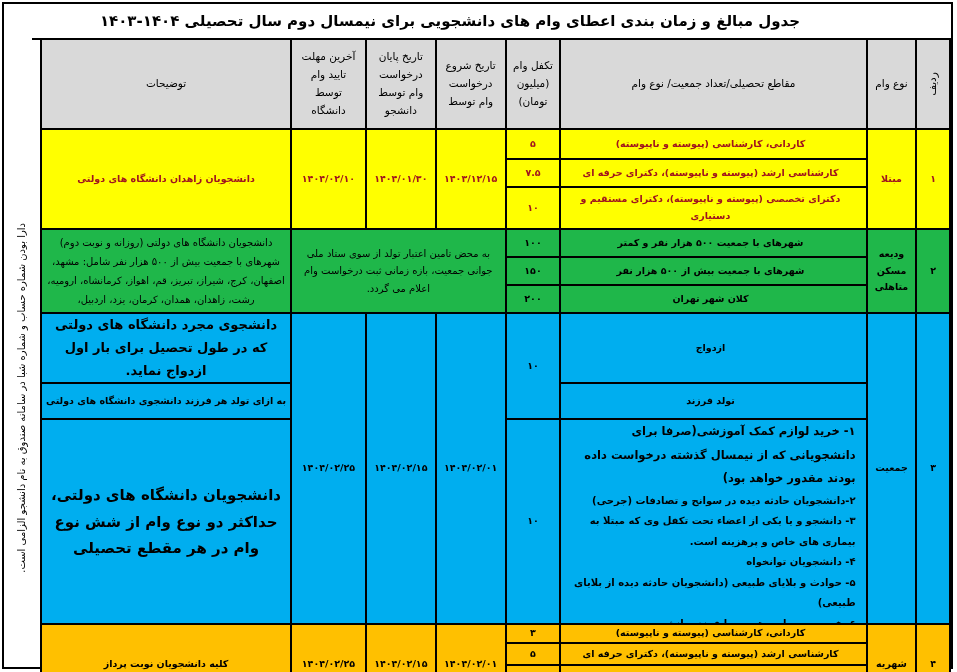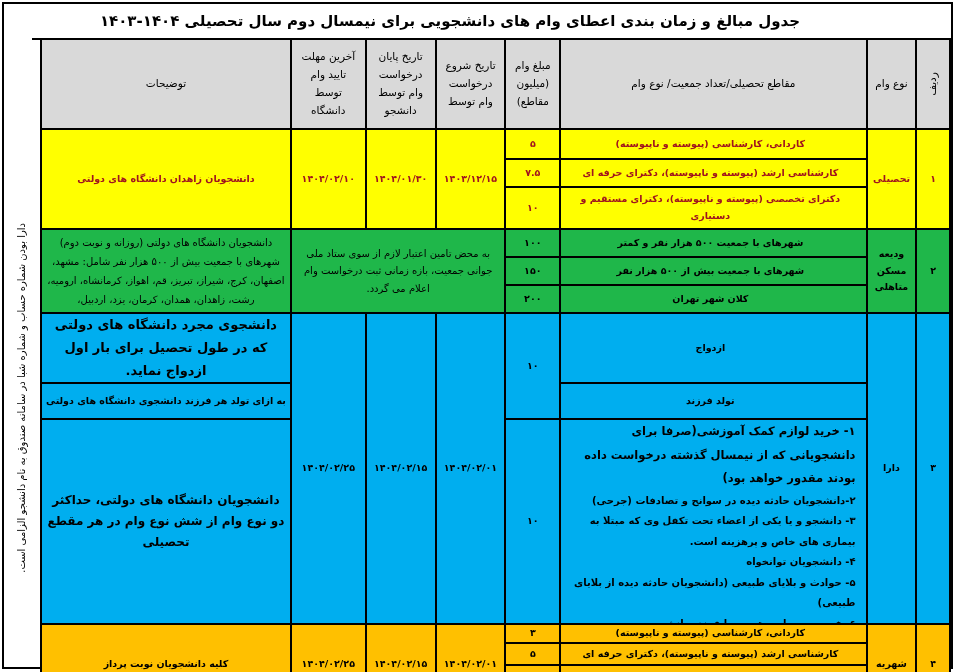--- a/index.html
+++ b/index.html
@@ -40,30 +40,30 @@
       <col style="width:70px">
       <col style="width:70px">
       <col style="width:75px">
       <col style="width:253px">
     </colgroup>
     <tbody>
         <tr>
       <th><span class="rotated">ردیف</span></th>
       <th>نوع وام</th>
       <th>مقاطع تحصیلی/تعداد جمعیت/ نوع وام</th>
-      <th>مبلغ وام (میلیون مقاطع)</th>
+      <th>تکفل وام (میلیون تومان)</th>
       <th>تاریخ شروع درخواست وام توسط</th>
       <th>تاریخ پایان درخواست وام توسط دانشجو</th>
       <th>آخرین مهلت تایید وام توسط دانشگاه</th>
       <th>توضیحات</th>
     </tr>
 
     <tr class="yellow" style="height:30px">
       <td rowspan="3">۱</td>
-      <td rowspan="3">تحصیلی</td>
+      <td rowspan="3">مبتلا</td>
       <td class="section-cell">کاردانی، کارشناسی (پیوسته و ناپیوسته)</td>
       <td>۵</td>
       <td rowspan="3">۱۴۰۳/۱۲/۱۵</td>
       <td rowspan="3">۱۴۰۴/۰۱/۳۰</td>
       <td rowspan="3">۱۴۰۴/۰۲/۱۰</td>
       <td rowspan="3">دانشجویان زاهدان دانشگاه های دولتی</td>
     </tr>
     <tr class="yellow" style="height:28px">
       <td class="section-cell">کارشناسی ارشد (پیوسته و ناپیوسته)، دکترای حرفه ای</td>
       <td>۷.۵</td>
@@ -71,35 +71,35 @@
     <tr class="yellow" style="height:42px">
       <td class="section-cell">دکترای تخصصی (پیوسته و ناپیوسته)، دکترای مستقیم و دستیاری</td>
       <td>۱۰</td>
     </tr>
 
     <tr class="green" style="height:28px">
       <td rowspan="3">۲</td>
       <td rowspan="3">ودیعه مسکن متاهلی</td>
       <td class="section-cell">شهرهای با جمعیت ۵۰۰ هزار نفر و کمتر</td>
       <td>۱۰۰</td>
-      <td rowspan="3" colspan="3" style="font-weight:normal;font-size:10px">به محض تامین اعتبار لازم از سوی ستاد ملی جوانی جمعیت، بازه زمانی ثبت درخواست وام اعلام می گردد.</td>
+      <td rowspan="3" colspan="3" style="font-weight:normal;font-size:10px">به محض تامین اعتبار تولد از سوی ستاد ملی جوانی جمعیت، بازه زمانی ثبت درخواست وام اعلام می گردد.</td>
       <td rowspan="3" style="font-weight:normal;font-size:10px;line-height:1.9">دانشجویان دانشگاه های دولتی (روزانه و نوبت دوم) شهرهای با جمعیت بیش از ۵۰۰ هزار نفر شامل: مشهد، اصفهان، کرج، شیراز، تبریز، قم، اهواز، کرمانشاه، ارومیه، رشت، زاهدان، همدان، کرمان، یزد، اردبیل،</td>
     </tr>
     <tr class="green" style="height:28px">
       <td class="section-cell">شهرهای با جمعیت بیش از ۵۰۰ هزار نفر</td>
       <td>۱۵۰</td>
     </tr>
     <tr class="green" style="height:28px">
       <td class="section-cell">کلان شهر تهران</td>
       <td>۲۰۰</td>
     </tr>
 
     <tr class="blue" style="height:38px">
       <td rowspan="3">۳</td>
-      <td rowspan="3">دارا</td>
+      <td rowspan="3">جمعیت</td>
       <td class="section-cell">ازدواج</td>
       <td rowspan="2">۱۰</td>
       <td rowspan="3">۱۴۰۴/۰۲/۰۱</td>
       <td rowspan="3">۱۴۰۴/۰۲/۱۵</td>
       <td rowspan="3">۱۴۰۴/۰۲/۲۵</td>
       <td style="font-size:13px">دانشجوی مجرد دانشگاه های دولتی که در طول تحصیل برای بار اول ازدواج نماید.</td>
     </tr>
     <tr class="blue" style="height:36px">
       <td class="section-cell">تولد فرزند</td>
       <td style="font-size:9.5px">به ازای تولد هر فرزند دانشجوی دانشگاه های دولتی</td>
@@ -109,21 +109,21 @@
         <div class="clip">
           <div style="font-size:11.5px">۱- خرید لوازم کمک آموزشی(صرفا برای دانشجویانی که از نیمسال گذشته درخواست داده بودند مقدور خواهد بود)</div>
           <div>۲-دانشجویان حادثه دیده در سوانح و تصادفات (جرحی)</div>
           <div>۳- دانشجو و یا یکی از اعضاء تحت تکفل وی که مبتلا به بیماری های خاص و پرهزینه است.</div>
           <div>۴- دانشجویان توانخواه</div>
           <div>۵- حوادث و بلایای طبیعی (دانشجویان حادثه دیده از بلایای طبیعی)</div>
           <div>۶- فوت پدر، مادر، همسر یا فرزند دانشجو</div>
         </div>
       </td>
       <td>۱۰</td>
-      <td style="font-size:12px">دانشجویان دانشگاه های دولتی، حداکثر دو نوع وام از شش نوع وام در هر مقطع تحصیلی</td>
+      <td style="font-size:15px">دانشجویان دانشگاه های دولتی، حداکثر دو نوع وام از شش نوع وام در هر مقطع تحصیلی</td>
     </tr>
 
     <tr class="orange" style="height:19px">
       <td rowspan="3">۴</td>
       <td rowspan="3">شهریه</td>
       <td class="section-cell">کاردانی، کارشناسی (پیوسته و ناپیوسته)</td>
       <td>۳</td>
       <td rowspan="3">۱۴۰۴/۰۲/۰۱</td>
       <td rowspan="3">۱۴۰۴/۰۲/۱۵</td>
       <td rowspan="3">۱۴۰۴/۰۲/۲۵</td>

